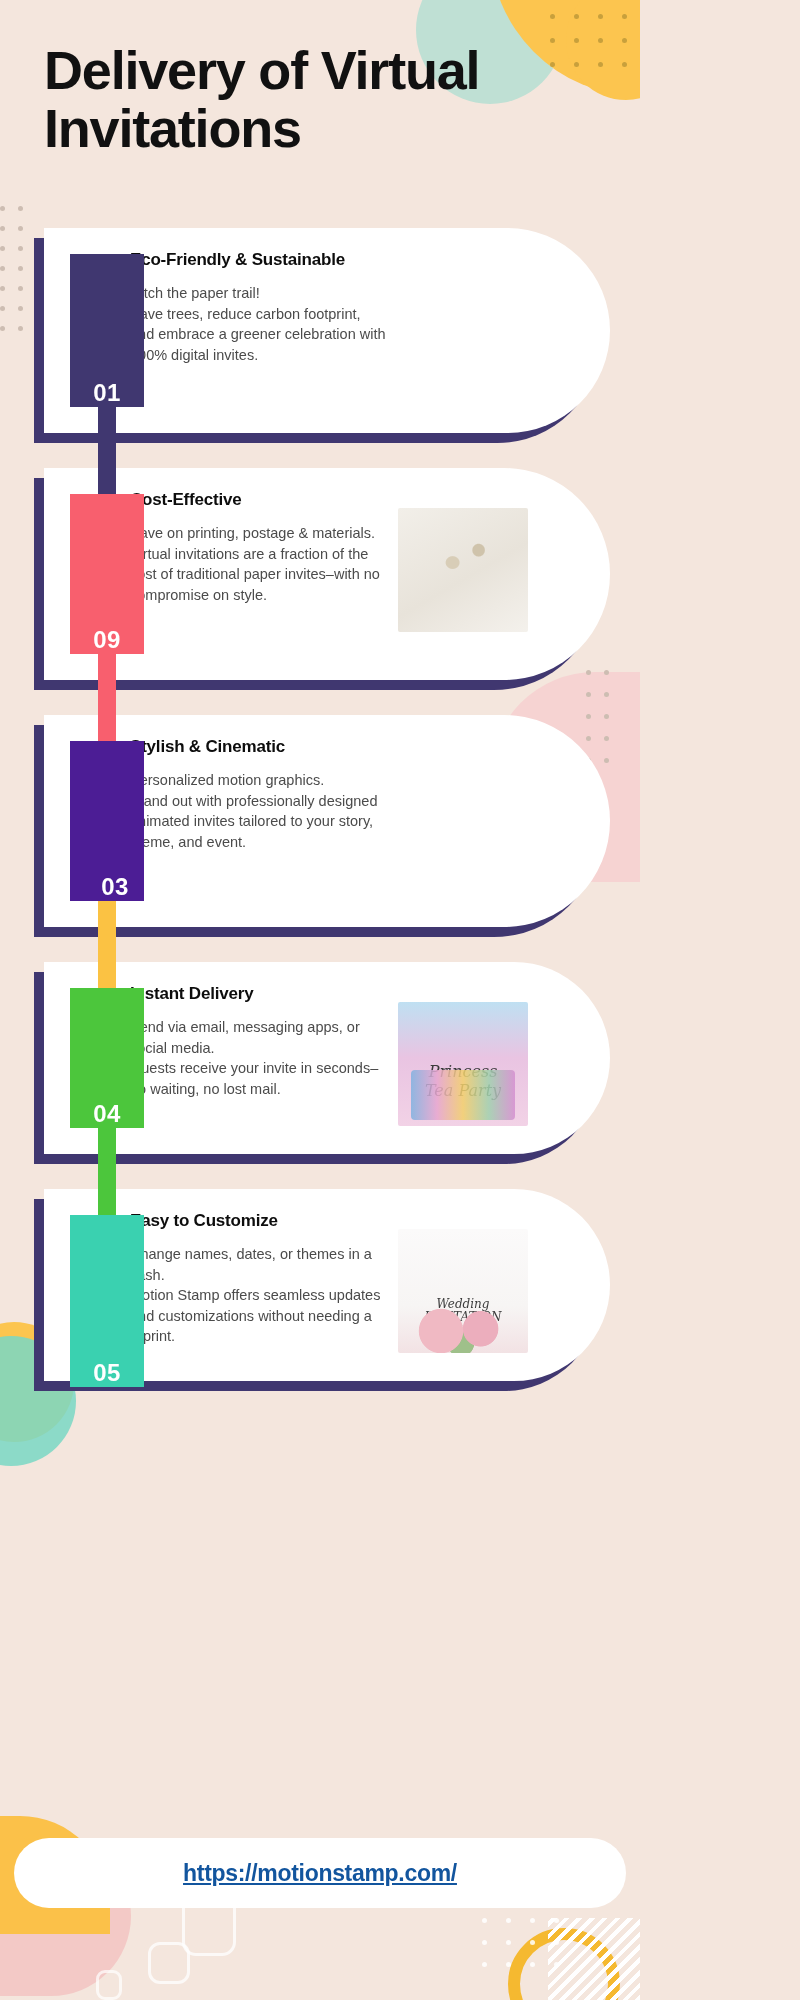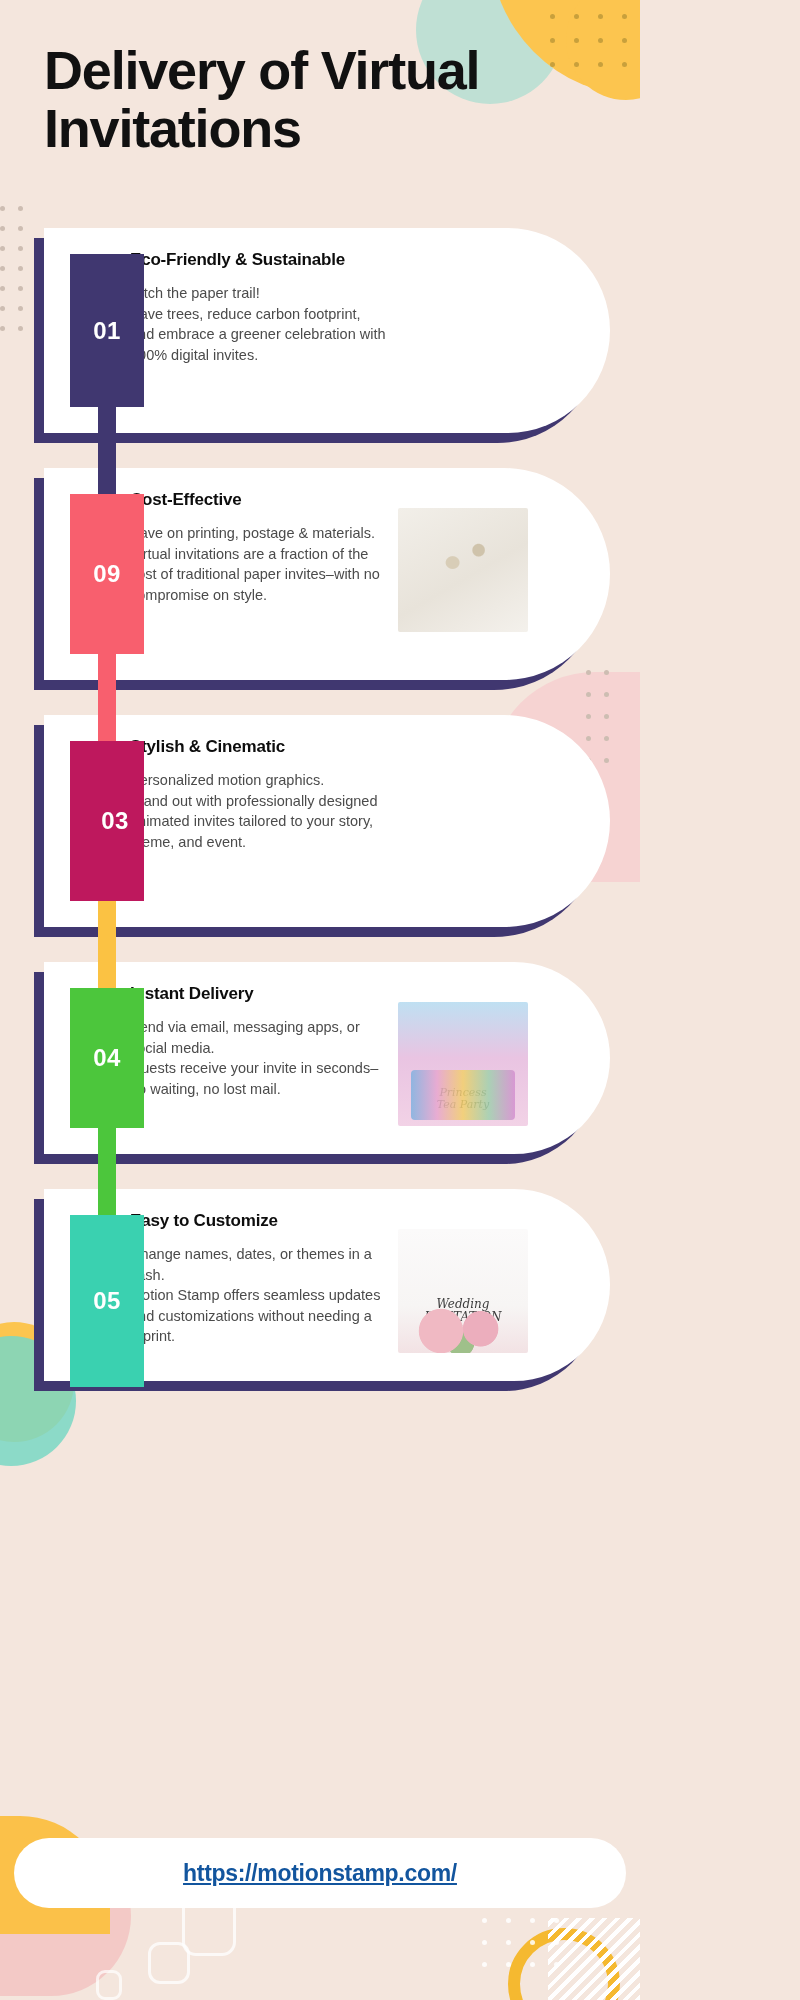--- a/index.html
+++ b/index.html
@@ -145,21 +145,21 @@
   
   .connector {
     position: absolute; left: 98px; width: 18px;
     z-index: 4;
   }
   .badge {
     position: absolute; left: 70px; width: 74px;
     z-index: 5;
     color: #ffffff;
     font-size: 24px; font-weight: 700;
-    display: flex; align-items: center; justify-content: center;
+    display: flex; align-items: flex-end; justify-content: center;
     letter-spacing: .5px;
   }
 
   
   #footer-bar {
     position: absolute;
     left: 14px; bottom: 92px;
     width: 612px; height: 70px;
     background: #ffffff;
     border-radius: 36px;
@@ -327,35 +327,35 @@
       <div class="card-shadow"></div>
       <div class="card-face"></div>
       <div class="card-inner">
         <div class="card-text">
           <div class="card-title">Stylish &amp; Cinematic</div>
           <div class="card-body">Personalized motion graphics.
  Stand out with professionally designed animated invites tailored to your story, theme, and event.</div>
         </div>
       </div>
     </div>
-    <div class="badge" style="background: #be185d; top: 741px; height: 160px; padding-left: 16px;">
+    <div class="badge" style="background: #4c1d95; top: 741px; height: 160px; padding-left: 16px;">
       <span>03</span>
     </div>
     <div class="connector" style="background: rgb(76, 198, 60); top: 988px; height: 231px;"></div>
     <div class="card-row" style="top: 962px; height: 192px;">
       <div class="card-shadow"></div>
       <div class="card-face"></div>
       <div class="card-inner">
         <div class="card-text">
           <div class="card-title"> Instant Delivery</div>
           <div class="card-body">Send via email, messaging apps, or social media.
  Guests receive your invite in seconds–no waiting, no lost mail.</div>
         </div>
         <div class="card-thumb th4">
-          <div class="thumb-script" style="bottom: 14px; font-size: 11px; white-space: pre-line; line-height: 1.15;">Princess
+          <div class="thumb-script" style="bottom: 26px; font-size: 16px; white-space: pre-line; line-height: 1.15;">Princess
 Tea Party</div>
         </div>
       </div>
     </div>
     <div class="badge" style="background: rgb(76, 198, 60); top: 988px; height: 140px;">
       <span>04</span>
     </div>
     <div class="connector" style="background: rgb(58, 209, 176); top: 1215px; height: 86px;"></div>
     <div class="card-row" style="top: 1189px; height: 192px;">
       <div class="card-shadow"></div>

